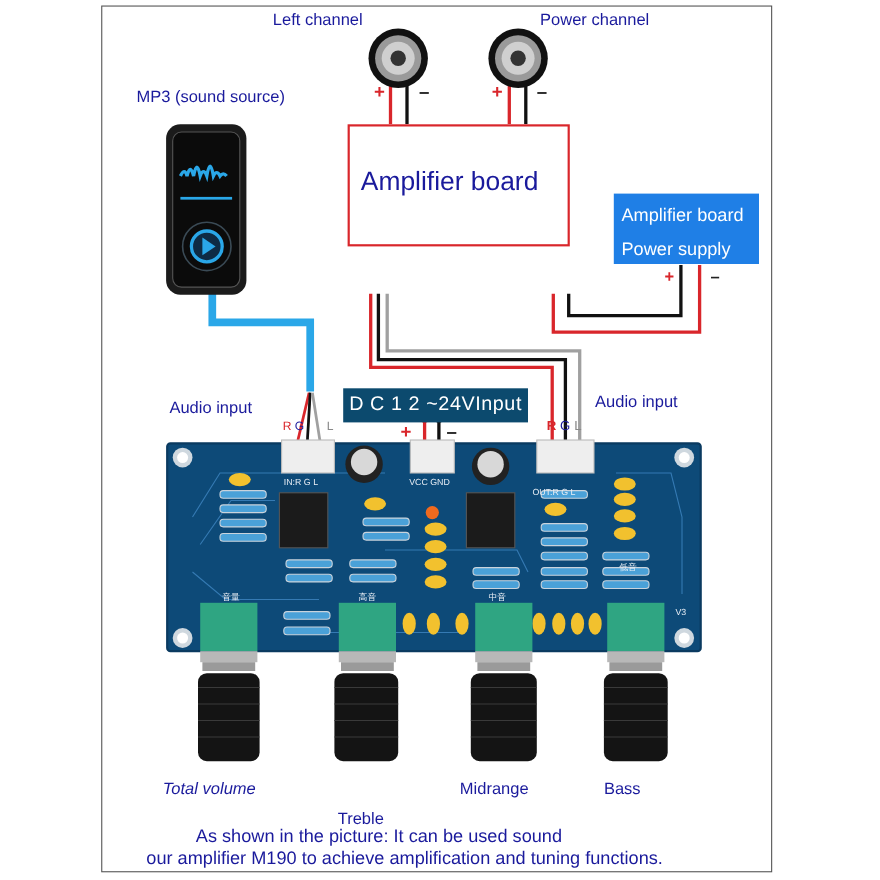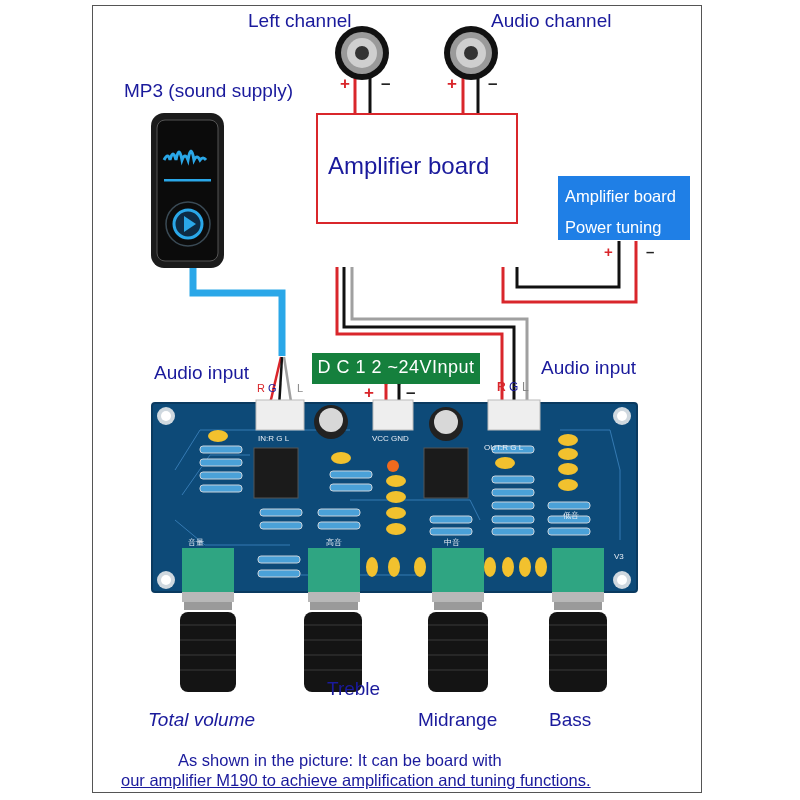--- a/index.html
+++ b/index.html
@@ -1,23 +1,23 @@
 <!DOCTYPE html>
 <html><head>
 <meta charset="utf-8">
 <style>
   html,body{margin:0;padding:0;background:#fff;}
   body{width:800px;height:800px;position:relative;overflow:hidden;font-family:"Liberation Sans",sans-serif;}
   .frame{position:absolute;left:92px;top:5px;width:610px;height:788px;border:1.5px solid #555;box-sizing:border-box;}
-  .lbl{position:absolute;color:#1a1a9c;font-size:19px;white-space:nowrap;}
+  .lbl{position:absolute;color:#1a1a9c;font-size:15px;white-space:nowrap;}
   svg{position:absolute;left:0;top:0;}
   .amp-box{position:absolute;left:316px;top:113px;width:202px;height:111px;border:2px solid #d9262b;box-sizing:border-box;background:#fff;}
   .amp-box span{position:absolute;left:10px;top:37px;font-size:24px;color:#1a1a9c;}
   .psu{position:absolute;left:558px;top:176px;width:132px;height:64px;background:#1f7fe6;color:#fff;font-size:16.5px;box-sizing:border-box;padding:5px 0 0 7px;line-height:31px;}
-  .dc{position:absolute;left:312px;top:353px;width:168px;height:31px;background:#15803d;color:#fff;font-size:18px;line-height:28px;text-align:center;letter-spacing:0.5px;}
+  .dc{position:absolute;left:312px;top:353px;width:168px;height:31px;background:#0c4a6e;color:#fff;font-size:18px;line-height:28px;text-align:center;letter-spacing:0.5px;}
   .note{position:absolute;color:#1a1a9c;font-size:16.5px;white-space:nowrap;}
   .sign{position:absolute;font-size:17px;font-weight:bold;}
   .plus{color:#d9262b;}
   .minus{color:#222;}
   .pin{position:absolute;font-size:11px;}
   .pcb-txt{position:absolute;color:#e8eef5;font-size:8px;font-family:"Liberation Sans",sans-serif;white-space:nowrap;}
 </style>
 </head>
 <body>
 
@@ -216,35 +216,35 @@
     <g stroke="#3a3a3a" stroke-width="1">
         <line x1="549" y1="625" x2="607" y2="625"></line>
         <line x1="549" y1="640" x2="607" y2="640"></line>
         <line x1="549" y1="655" x2="607" y2="655"></line>
         <line x1="549" y1="670" x2="607" y2="670"></line>
       </g>
   </g>
 </svg>
 
 <div class="lbl" style="left:248px;top:10px;">Left channel</div>
-<div class="lbl" style="left:491px;top:10px;">Audio channel</div>
+<div class="lbl" style="left:491px;top:10px;">Power channel</div>
 <div class="sign plus" style="left:340px;top:74px;">+</div>
 <div class="sign minus" style="left:381px;top:74px;">–</div>
 <div class="sign plus" style="left:447px;top:74px;">+</div>
 <div class="sign minus" style="left:488px;top:74px;">–</div>
 
-<div class="lbl" style="left:124px;top:80px;">MP3 (sound supply)</div>
+<div class="lbl" style="left:124px;top:80px;">MP3 (sound source)</div>
 
 <div class="amp-box">
   <span>Amplifier board</span>
 </div>
 
 <div class="psu">
   <div>Amplifier board</div>
-  <div>Power tuning</div>
+  <div>Power supply</div>
 </div>
 <div class="sign plus" style="left:604px;top:243px;font-size:15px;">+</div>
 <div class="sign minus" style="left:646px;top:243px;font-size:15px;">–</div>
 
 <div class="lbl" style="left:154px;top:362px;">Audio input</div>
 <div class="lbl" style="left:541px;top:357px;">Audio input</div>
 
 <div class="dc">D C 1 2 ~24VInput</div>
 <div class="sign plus" style="left:364px;top:383px;">+</div>
 <div class="sign minus" style="left:406px;top:383px;">–</div>
@@ -253,25 +253,25 @@
 <div class="pin" style="left:268px;top:382px;color:#1a1a9c;">G</div>
 <div class="pin" style="left:297px;top:382px;color:#888;">L</div>
 
 <div class="pin" style="left:497px;top:380px;color:#d9262b;font-size:12px;font-weight:bold;">R</div>
 <div class="pin" style="left:509px;top:380px;color:#1a1a9c;font-size:12px;">G</div>
 <div class="pin" style="left:522px;top:380px;color:#888;font-size:12px;">L</div>
 
 <div class="pcb-txt" style="left:258px;top:434px;">IN:R  G  L</div>
 <div class="pcb-txt" style="left:372px;top:434px;">VCC GND</div>
 <div class="pcb-txt" style="left:484px;top:443px;">OUT:R  G  L</div>
-<div class="pcb-txt" style="left:188px;top:537px;">音量</div>
+<div class="pcb-txt" style="left:202px;top:537px;">音量</div>
 <div class="pcb-txt" style="left:326px;top:537px;">高音</div>
 <div class="pcb-txt" style="left:444px;top:537px;">中音</div>
 <div class="pcb-txt" style="left:563px;top:510px;font-family:Liberation Serif, serif;">低音</div>
 <div class="pcb-txt" style="left:614px;top:552px;">V3</div>
 
 <div class="lbl" style="left:148px;top:709px;font-style:italic;">Total volume</div>
-<div class="lbl" style="left:307px;top:678px;margin-left:20px;">Treble</div>
+<div class="lbl" style="left:307px;top:736px;">Treble</div>
 <div class="lbl" style="left:418px;top:709px;">Midrange</div>
 <div class="lbl" style="left:549px;top:709px;">Bass</div>
 
-<div class="note" style="left:178px;top:751px;">As shown in the picture: It can be board with</div>
-<div class="note" style="left:121px;top:771px;text-decoration:underline;">our amplifier M190 to achieve amplification and tuning functions.</div>
+<div class="note" style="left:178px;top:751px;">As shown in the picture: It can be used sound</div>
+<div class="note" style="left:133px;top:771px;">our amplifier M190 to achieve amplification and tuning functions.</div>
 
 </body></html>

